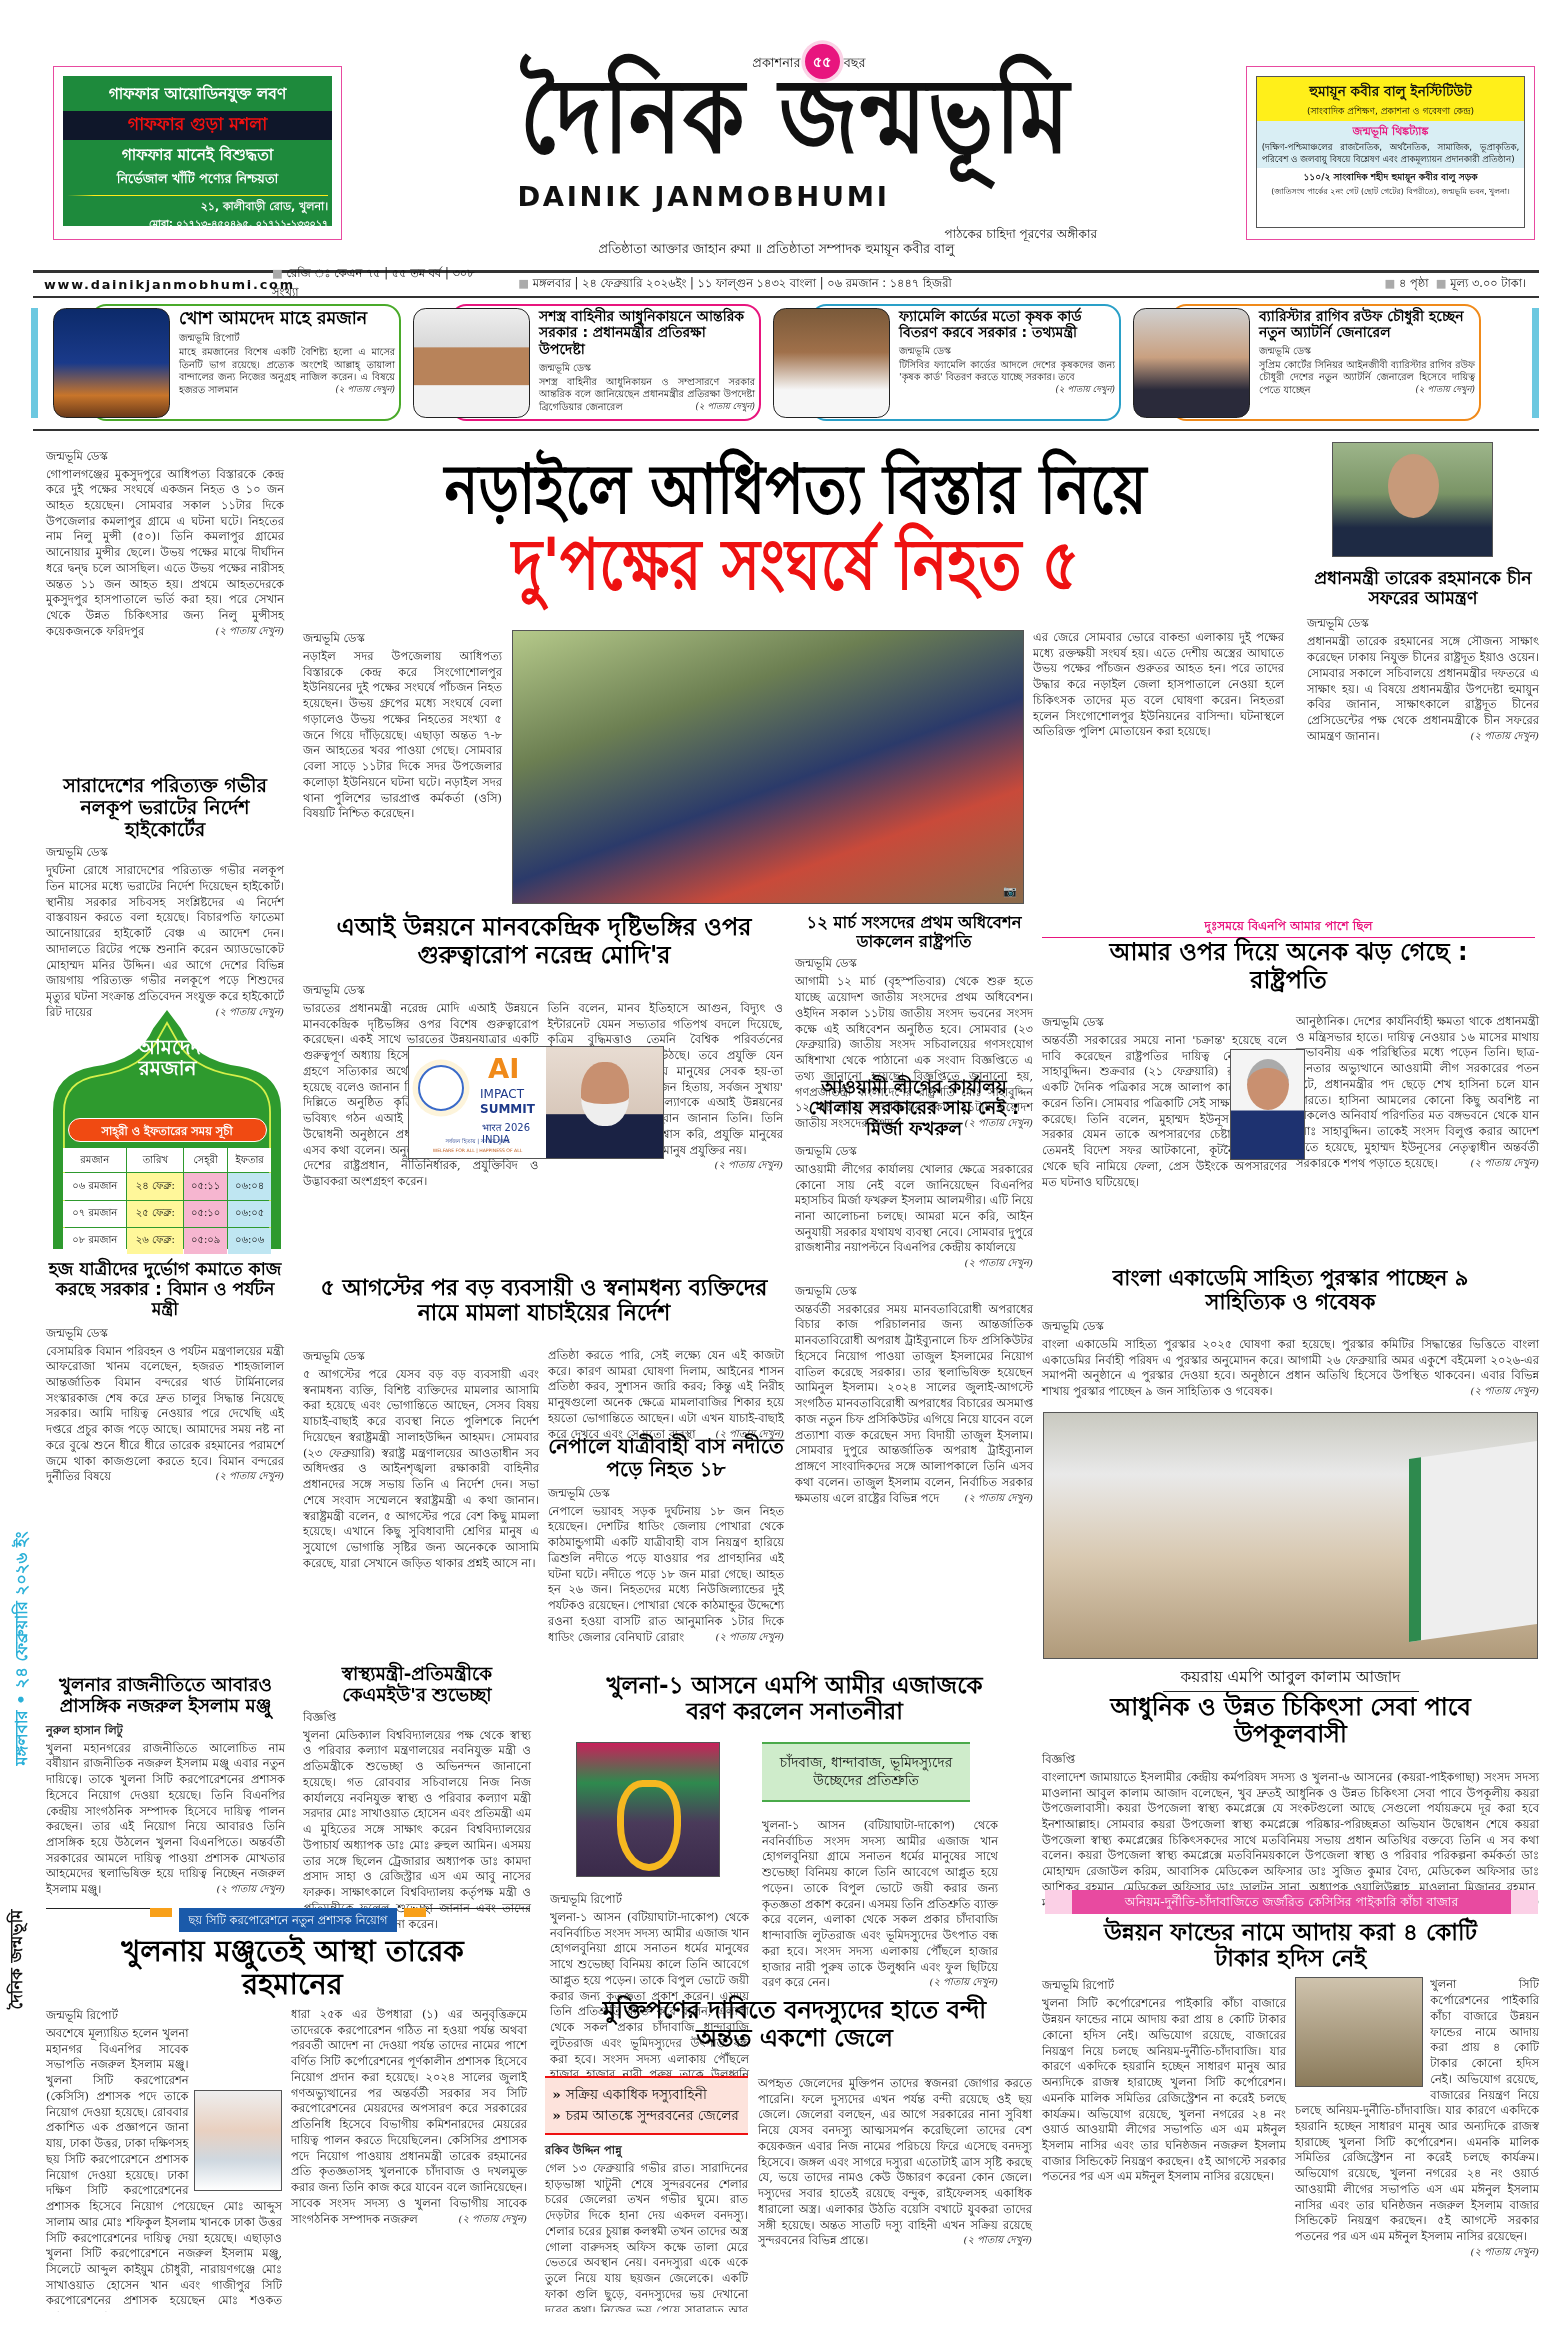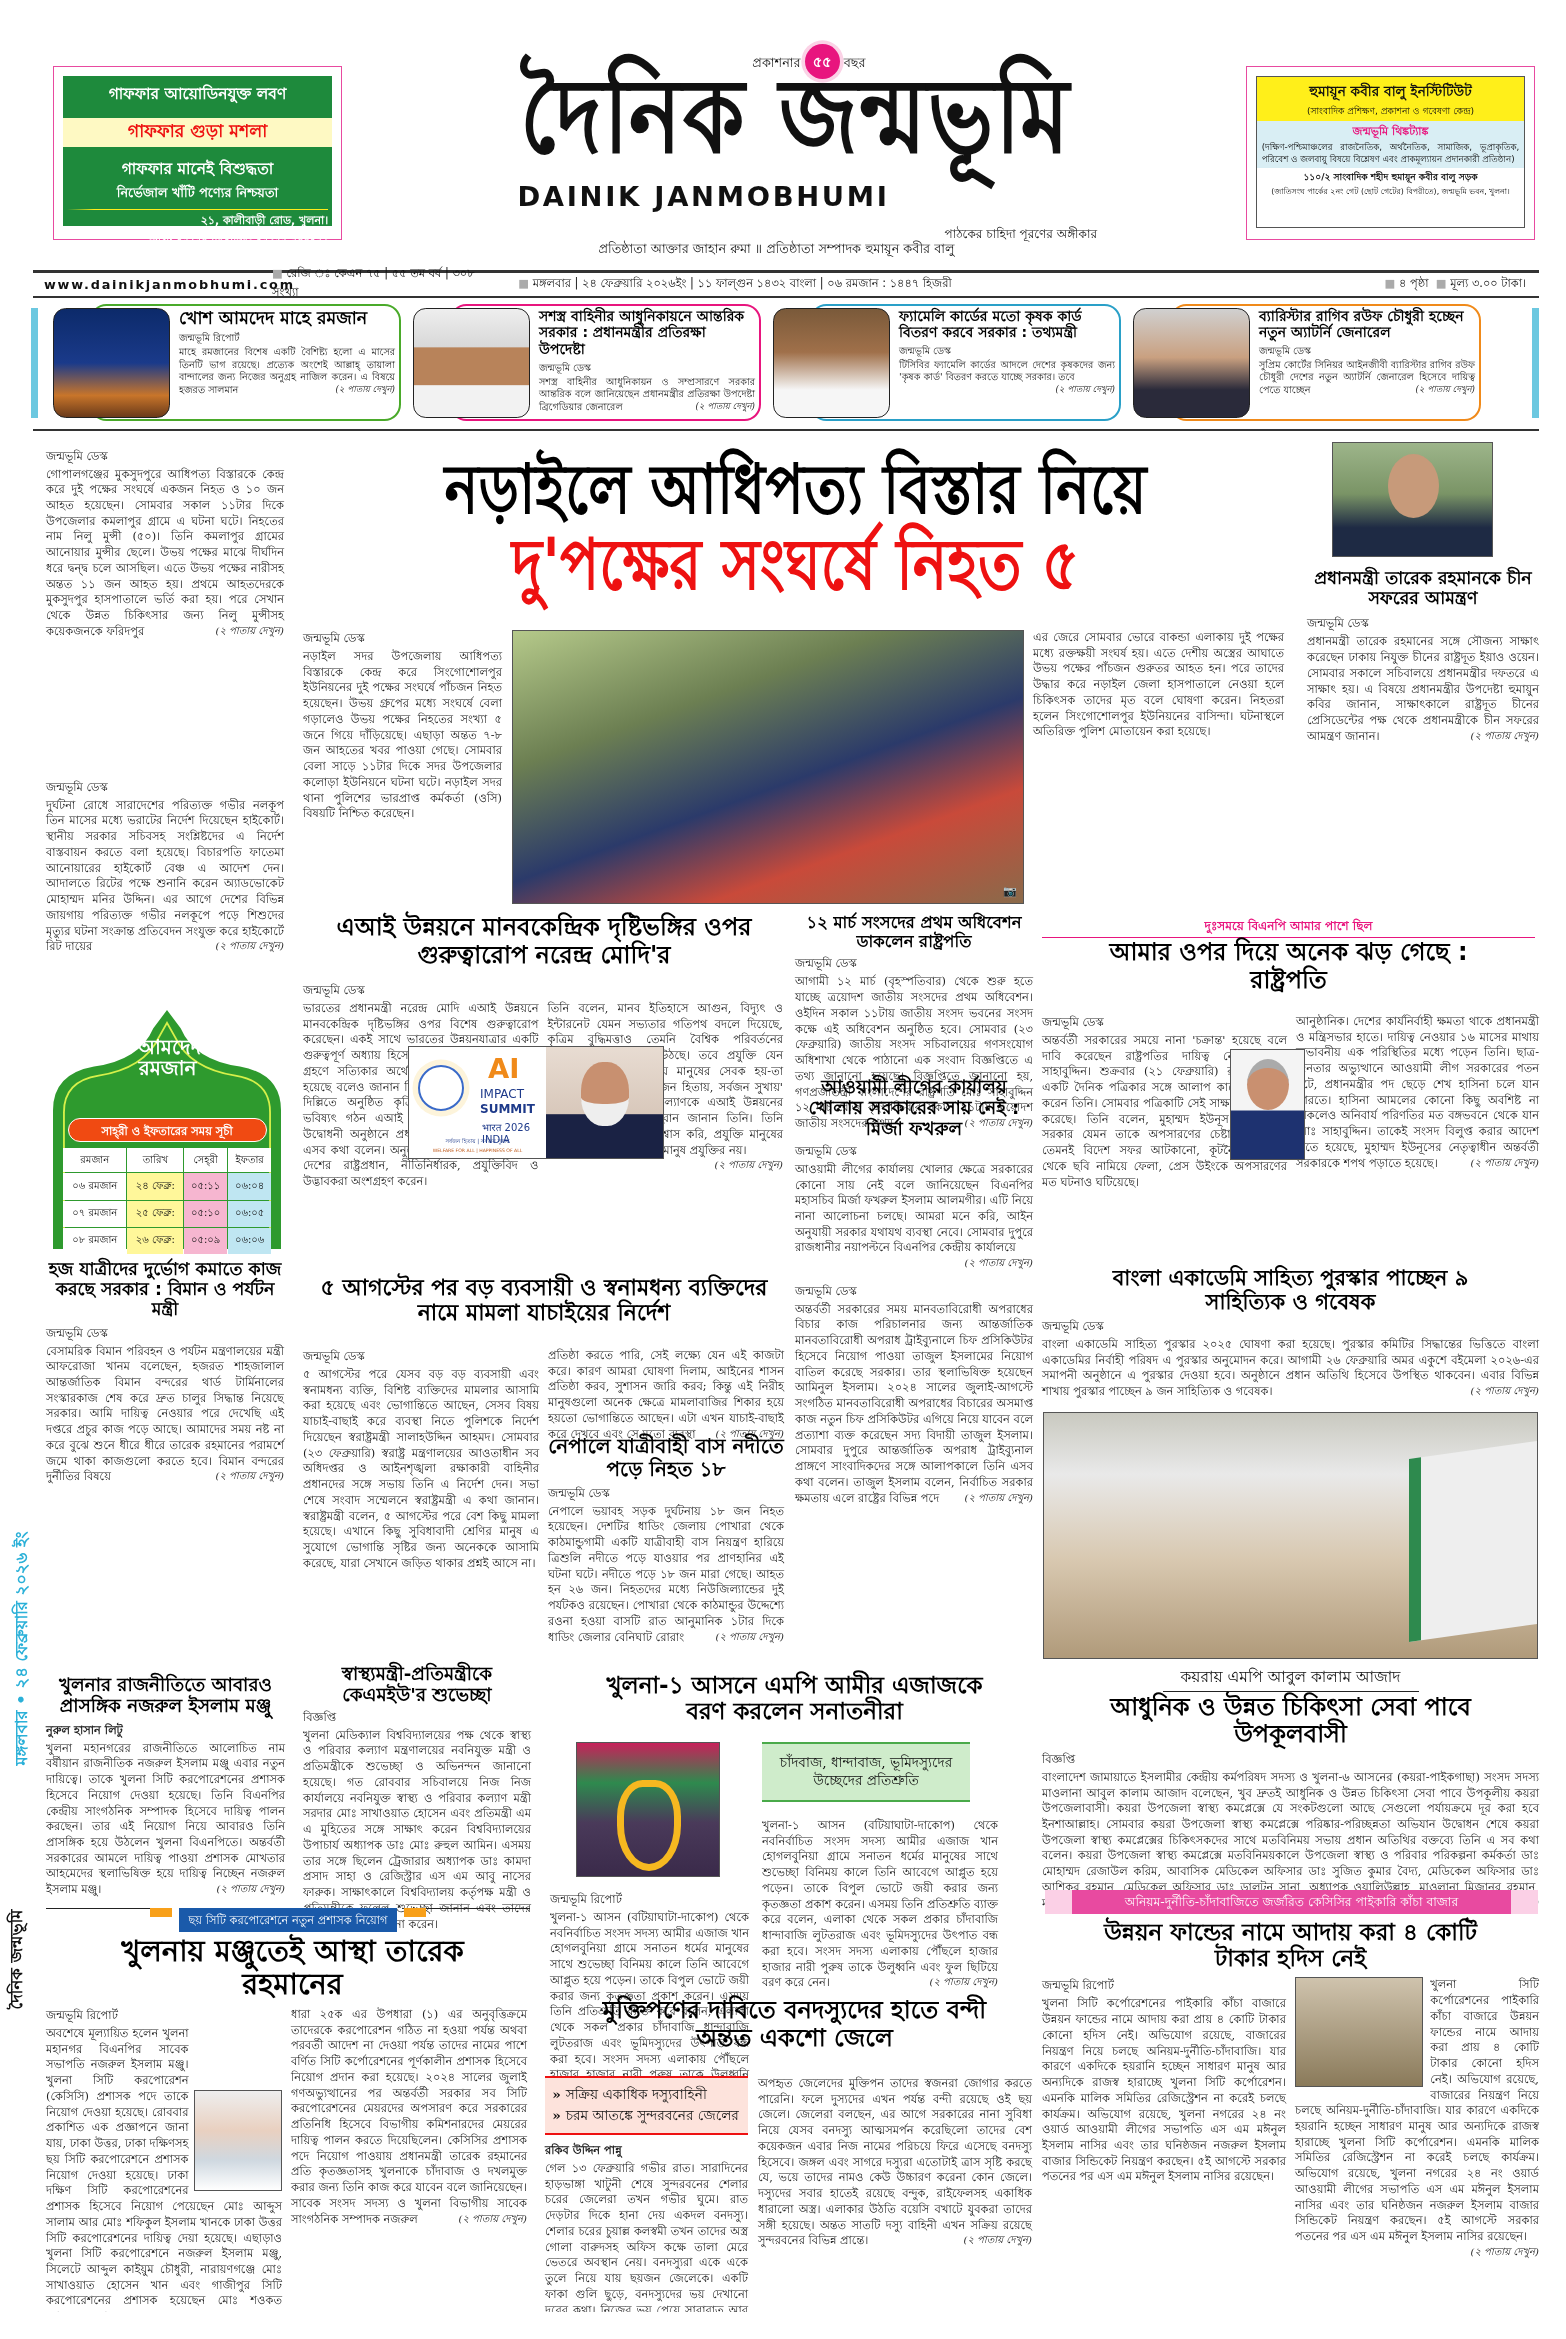--- a/index.html
+++ b/index.html
@@ -15,21 +15,21 @@
 #ad-left .g{background:#1e8a3c;color:#fff;text-align:center;font-weight:bold}
 #ad-right{left:1246px;top:66px;width:289px;height:174px;border:1.8px solid #e84aa0;padding:9.1px}
 .rule{height:2.7px;background:#333}
 </style>
 </head>
 <body>
 
 <div class="abs" id="ad-left">
   <div class="g" style="height:150px;padding:1.8px 3.7px;font-family:'DejaVu Sans',sans-serif">
     <div style="font-size:15.5px;padding-top:3.7px">গাফফার আয়োডিনযুক্ত লবণ</div>
-    <div style="background:#fef9c3;color:#e11;font-size:17.4px;margin:10px -3.7px">গাফফার গুড়া মশলা</div>
+    <div style="background:#0f172a;color:#e11;font-size:17.4px;margin:3px -3.7px">গাফফার গুড়া মশলা</div>
     <div style="font-size:15.5px">গাফফার মানেই বিশুদ্ধতা</div>
     <div style="font-size:12.8px">নির্ভেজাল খাঁটি পণ্যের নিশ্চয়তা</div>
     <div style="font-size:11px;text-align:right;margin-top:5.5px;border-left:27.4px solid transparent;border-top:1.8px solid #ffec1a;padding-top:1.8px">২১, কালীবাড়ী রোড, খুলনা।</div>
     <div style="font-size:9.6px;text-align:right">মোবা: ০১৭১৩-৪৫০৪৯৫, ০১৭১১-১৩৩০১৭</div>
   </div>
 </div>
 
 <div class="abs" style="left:690px;top:44px;width:238px;text-align:center;font-family:'DejaVu Sans',sans-serif;font-size:12.8px">
   <span>প্রকাশনার</span>
   <span style="display:inline-block;width:35px;height:35px;line-height:35px;border-radius:50%;background:#e8157e;color:#fff;font-weight:bold;font-size:14.6px;box-shadow:0 0 0 3.7px #fbd2e6">৫৫</span>
@@ -109,20 +109,21 @@
       </div>
     </div>
 </div>
 <div class="abs rule" style="left:33px;top:429px;width:1506px;height:1.8px"></div>
 
 <div class="abs" style="left:46px;top:442px;width:238px">
   <div class="byline" style="margin-top:5.5px">জন্মভূমি ডেস্ক</div>
   <div class="body"><span>গোপালগঞ্জের মুকসুদপুরে আধিপত্য বিস্তারকে কেন্দ্র করে দুই পক্ষের সংঘর্ষে একজন নিহত ও ১০ জন আহত হয়েছেন। সোমবার সকাল ১১টার দিকে উপজেলার কমলাপুর গ্রামে এ ঘটনা ঘটে। নিহতের নাম নিলু মুন্সী (৫০)। তিনি কমলাপুর গ্রামের আনোয়ার মুন্সীর ছেলে। উভয় পক্ষের মাঝে দীর্ঘদিন ধরে দ্বন্দ্ব চলে আসছিল। এতে উভয় পক্ষের নারীসহ অন্তত ১১ জন আহত হয়। প্রথমে আহতদেরকে মুকসুদপুর হাসপাতালে ভর্তি করা হয়। পরে সেখান থেকে উন্নত চিকিৎসার জন্য নিলু মুন্সীসহ কয়েকজনকে ফরিদপুর</span> <span class="cont">(২ পাতায় দেখুন)</span></div>
 </div>
 <div class="abs" style="left:46px;top:775px;width:238px">
+  <div class="hd" style="font-size:19px">সারাদেশের পরিত্যক্ত গভীর নলকূপ ভরাটের নির্দেশ হাইকোর্টের</div>
   <div class="byline" style="margin-top:3.7px">জন্মভূমি ডেস্ক</div>
   <div class="body"><span>দুর্ঘটনা রোধে সারাদেশের পরিত্যক্ত গভীর নলকূপ তিন মাসের মধ্যে ভরাটের নির্দেশ দিয়েছেন হাইকোর্ট। স্থানীয় সরকার সচিবসহ সংশ্লিষ্টদের এ নির্দেশ বাস্তবায়ন করতে বলা হয়েছে। বিচারপতি ফাতেমা আনোয়ারের হাইকোর্ট বেঞ্চ এ আদেশ দেন। আদালতে রিটের পক্ষে শুনানি করেন অ্যাডভোকেট মোহাম্মদ মনির উদ্দিন। এর আগে দেশের বিভিন্ন জায়গায় পরিত্যক্ত গভীর নলকূপে পড়ে শিশুদের মৃত্যুর ঘটনা সংক্রান্ত প্রতিবেদন সংযুক্ত করে হাইকোর্টে রিট দায়ের</span> <span class="cont">(২ পাতায় দেখুন)</span></div>
 </div>
 
 <div class="abs" style="left:53px;top:1010px;width:228px;height:239px">
   <svg width="228" height="239" viewBox="0 0 250 262" style="position:absolute;left:0;top:0">
     <path d="M0,262 L0,110 Q0,70 45,62 Q95,55 110,20 L125,0 L140,20 Q155,55 205,62 Q250,70 250,110 L250,262 Z" fill="#2e9a2e"></path>
     <path d="M12,262 L12,112 Q12,78 50,72 Q100,64 116,30 L125,14 L134,30 Q150,64 200,72 Q238,78 238,112 L238,262" fill="none" stroke="#d6f04a" stroke-width="2"></path>
   </svg>
   <div style="position:absolute;left:37px;top:27.4px;width:155px;text-align:center;color:#fff;font-family:'DejaVu Sans',sans-serif;font-weight:bold;font-size:20px;line-height:1.05">খোশ আমদেদ মাহে রমজান</div>

